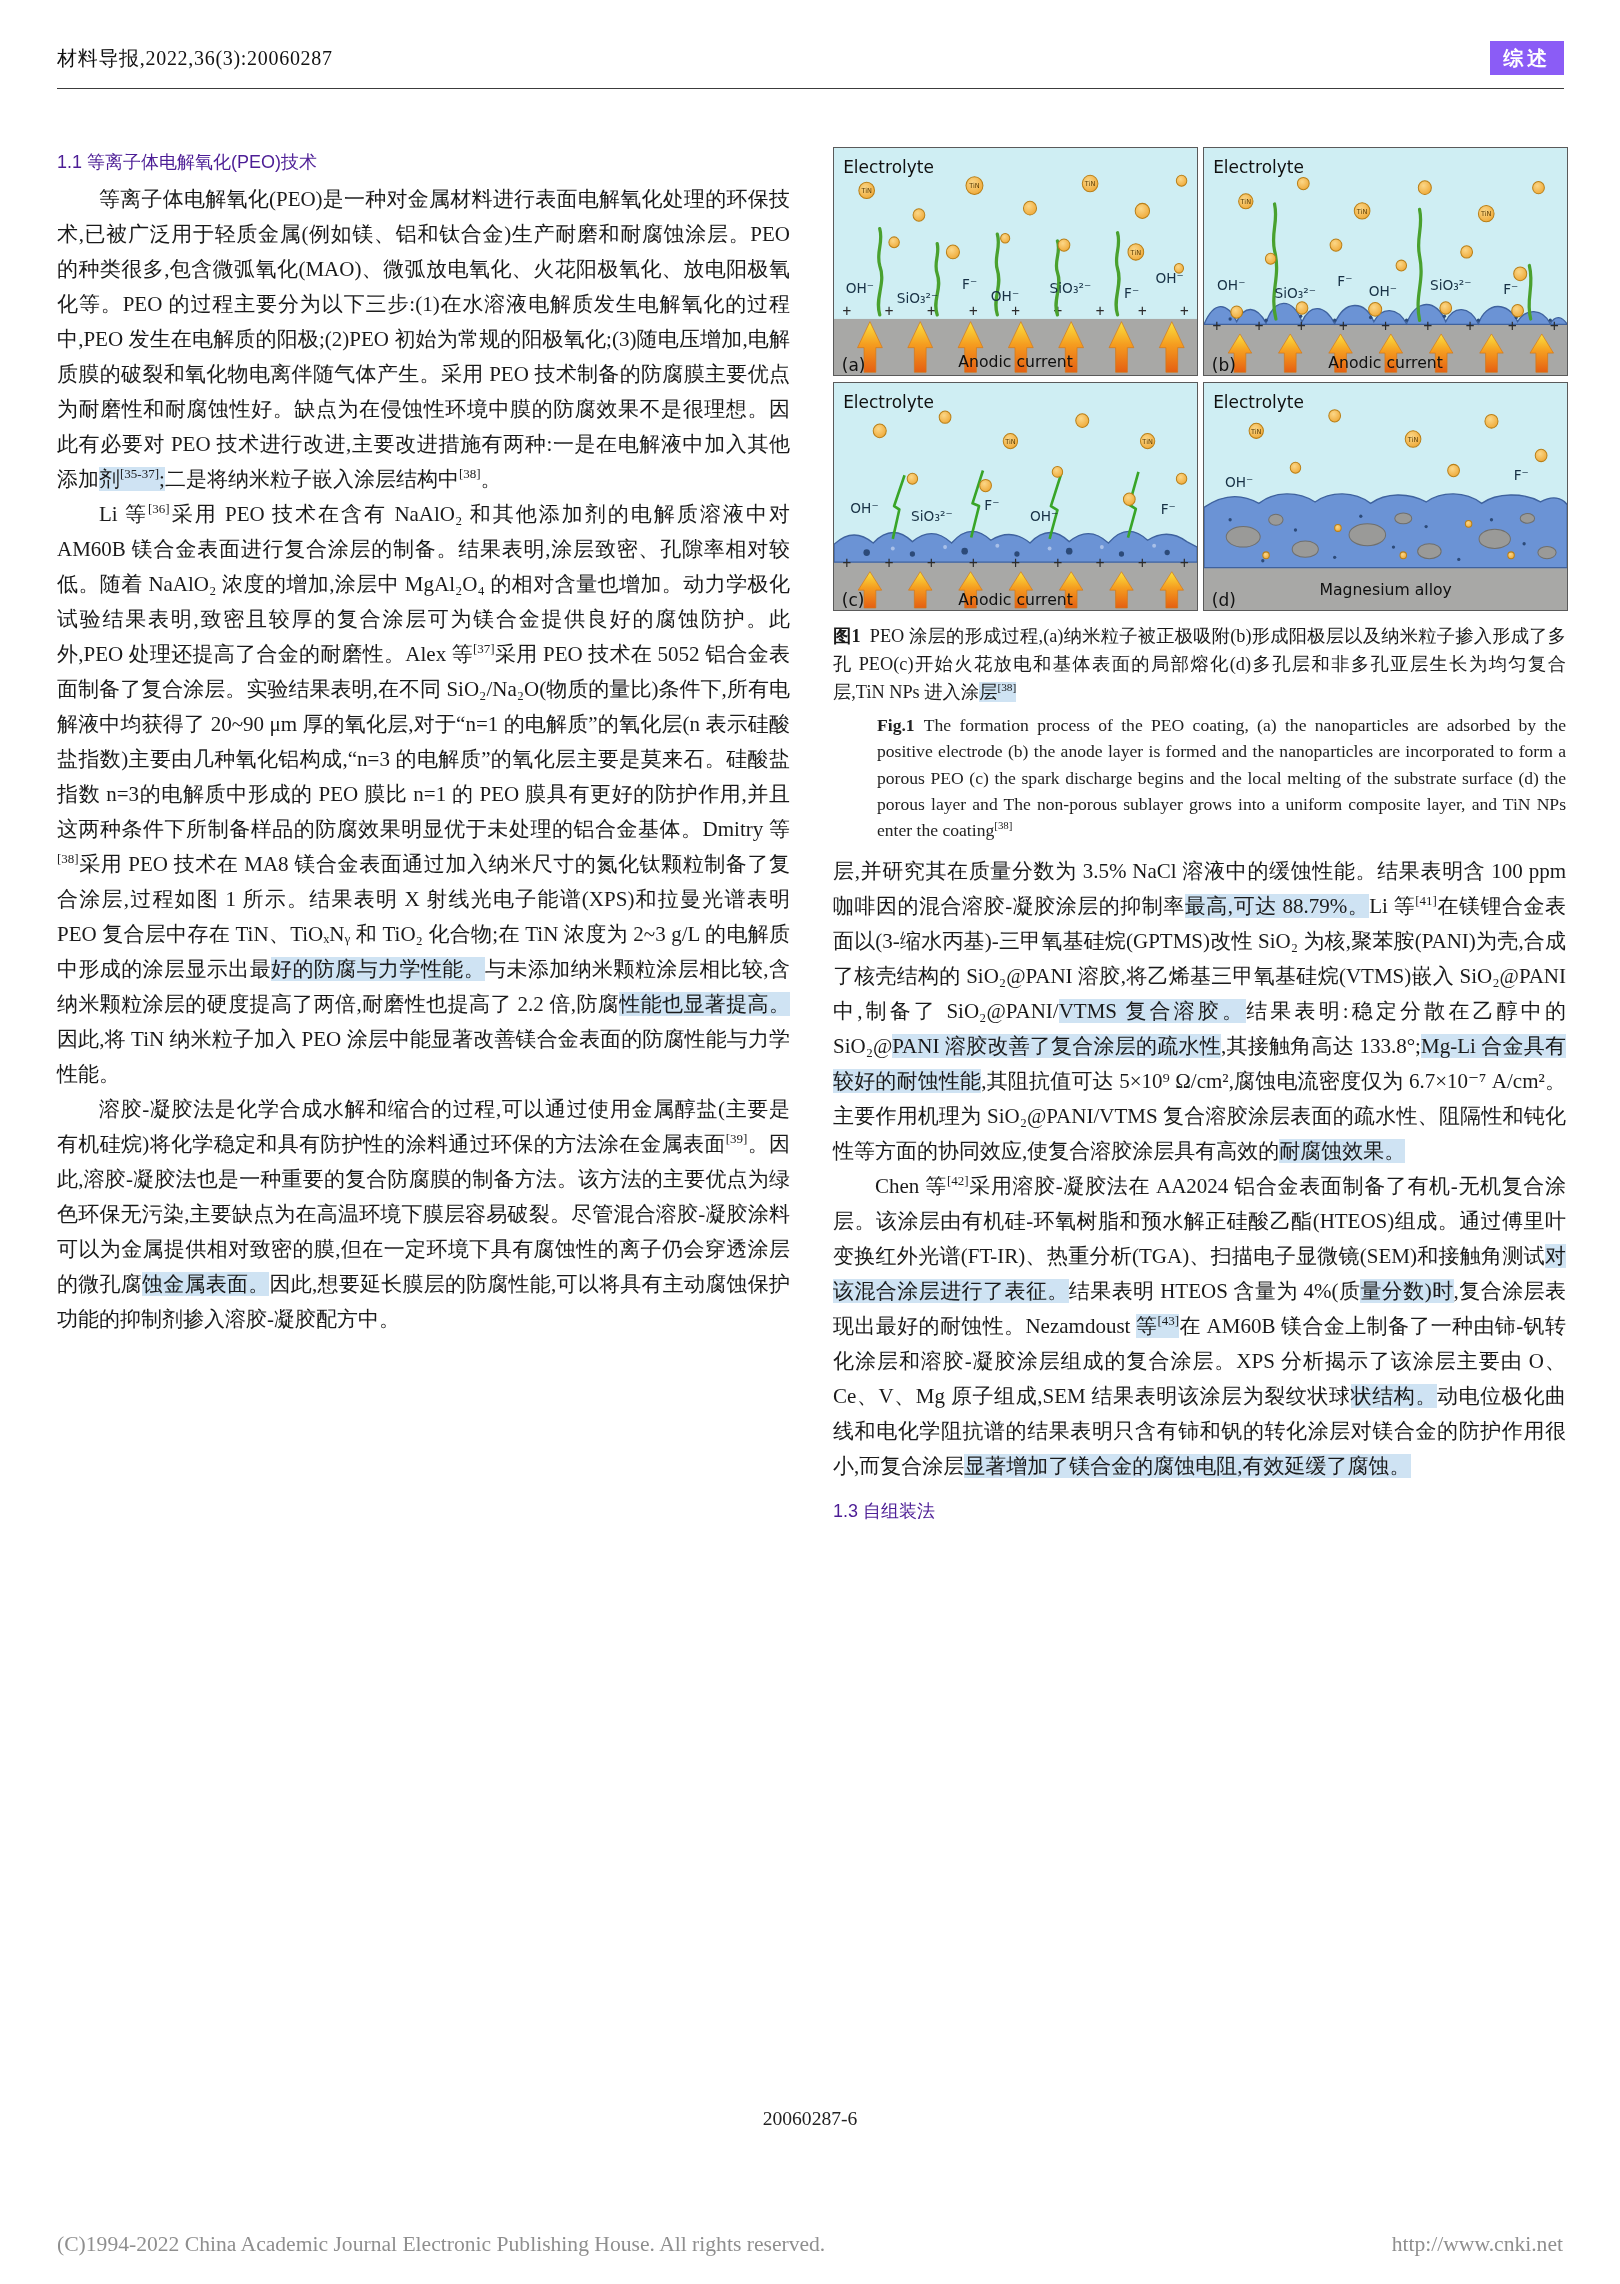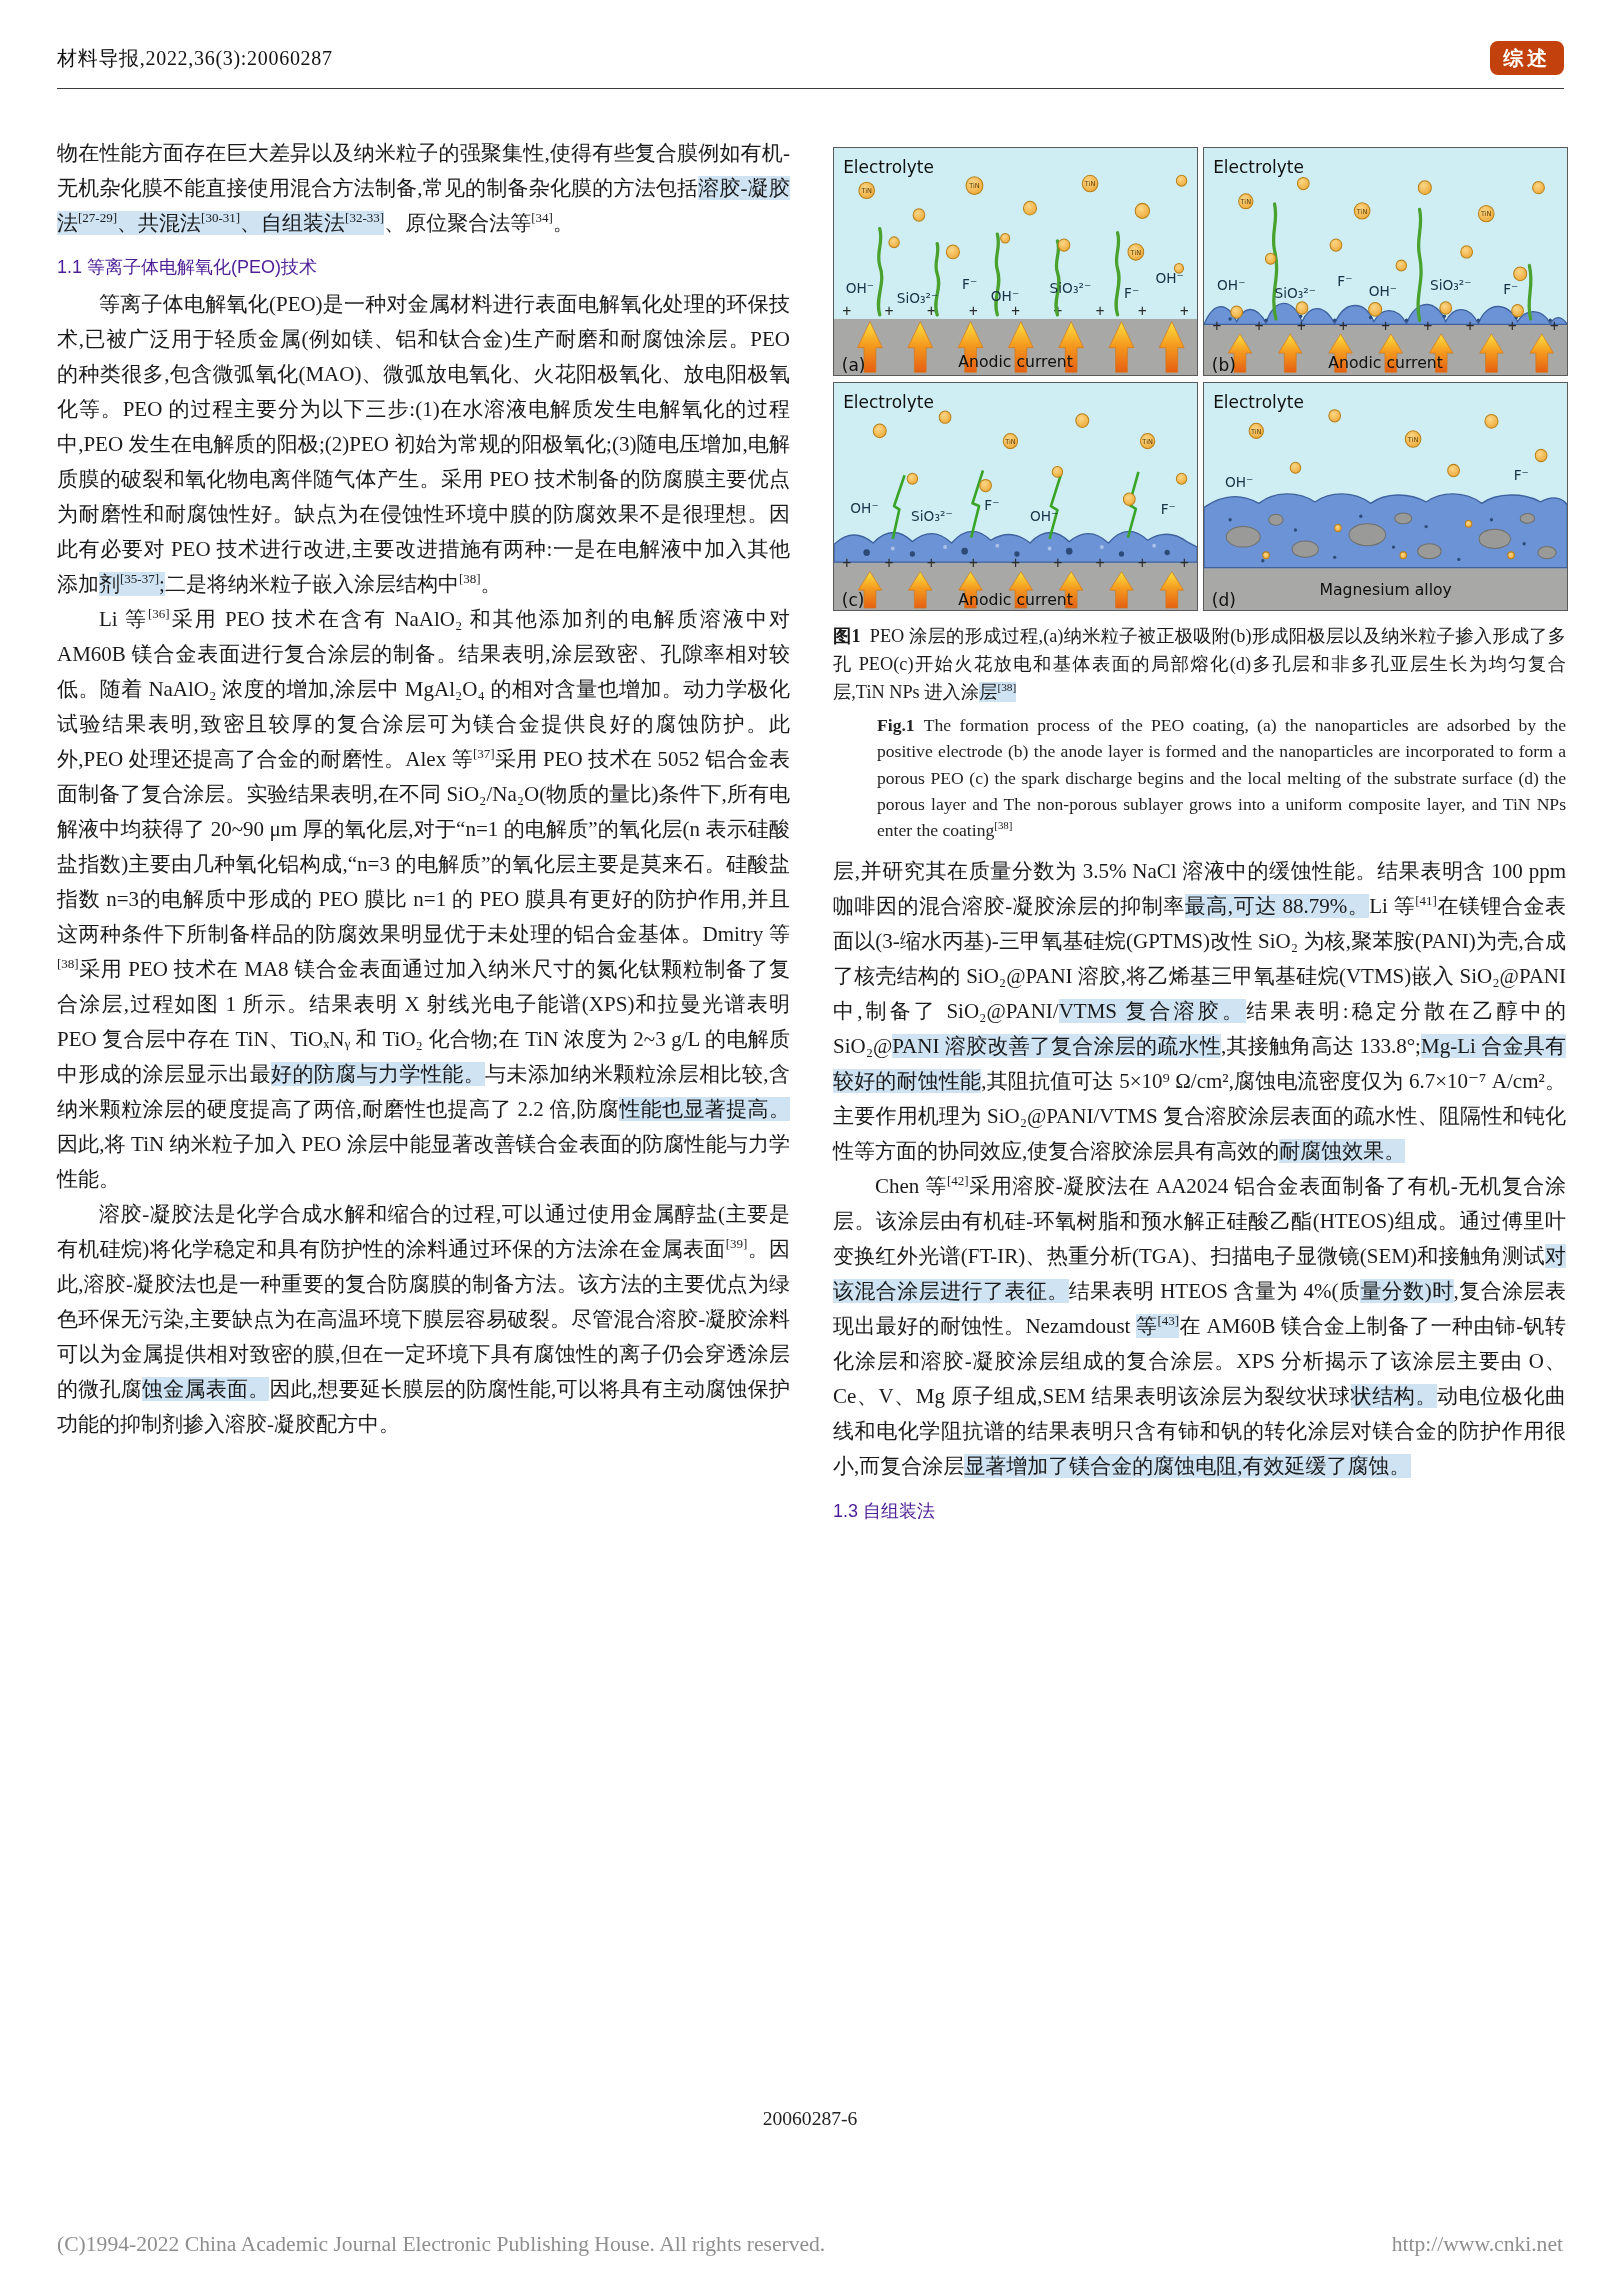--- a/index.html
+++ b/index.html
@@ -4,23 +4,23 @@
 <style>
   html,body{margin:0;padding:0;}
   body{
     width:1620px;height:2284px;position:relative;overflow:hidden;
     background:#ffffff;color:#1a1a1a;
     font-family:"Liberation Serif","DejaVu Serif",serif;
   }
   .header{position:absolute;left:57px;right:56px;top:38px;height:40px;
     display:flex;justify-content:space-between;align-items:center;}
   .journal-info{font-size:20px;letter-spacing:0.7px;color:#111;}
-  .badge{background:#c2410c;color:#fff;font-size:20px;font-weight:bold;
+  .badge{background:#8b5cf6;color:#fff;font-size:20px;font-weight:bold;
     font-family:"Liberation Sans","DejaVu Sans",sans-serif;
-    padding:3.3px 13px;letter-spacing:3.9px;border-radius:8px;}
+    padding:3.3px 13px;letter-spacing:3.9px;}
   .header-rule{position:absolute;left:57px;right:56px;top:88px;border-top:1.3px solid #3c3c3c;}
 
   .col{position:absolute;top:136px;width:733px;}
   .col-left{left:57px;}
   .col-right{left:833px;}
 
   p.body-text{margin:0;font-size:21px;line-height:35px;text-align:justify;text-indent:2em;}
   p.noindent{text-indent:0;}
   sup{font-size:0.62em;line-height:0;vertical-align:super;}
   mark{background:#cfe3f3;color:inherit;padding:0;}
@@ -79,21 +79,20 @@
 
 <div class="page">
 
   <header class="header">
     <div class="journal-info">材料导报,2022,36(3):20060287</div>
     <div class="badge">综述</div>
   </header>
   <div class="header-rule"></div>
 
   <section class="col col-left">
-    <p class="body-text noindent">物在性能方面存在巨大差异以及纳米粒子的强聚集性,使得有些复合膜例如有机-无机杂化膜不能直接使用混合方法制备,常见的制备杂化膜的方法包括<mark>溶胶-凝胶法<sup>[27-29]</sup>、共混法<sup>[30-31]</sup>、自组装法<sup>[32-33]</sup></mark>、原位聚合法等<sup>[34]</sup>。</p>
     <h3 class="section-heading">1.1  等离子体电解氧化(PEO)技术</h3>
     <p class="body-text">等离子体电解氧化(PEO)是一种对金属材料进行表面电解氧化处理的环保技术,已被广泛用于轻质金属(例如镁、铝和钛合金)生产耐磨和耐腐蚀涂层。PEO 的种类很多,包含微弧氧化(MAO)、微弧放电氧化、火花阳极氧化、放电阳极氧化等。PEO 的过程主要分为以下三步:(1)在水溶液电解质发生电解氧化的过程中,PEO 发生在电解质的阳极;(2)PEO 初始为常规的阳极氧化;(3)随电压增加,电解质膜的破裂和氧化物电离伴随气体产生。采用 PEO 技术制备的防腐膜主要优点为耐磨性和耐腐蚀性好。缺点为在侵蚀性环境中膜的防腐效果不是很理想。因此有必要对 PEO 技术进行改进,主要改进措施有两种:一是在电解液中加入其他添加<mark>剂<sup>[35-37]</sup>;</mark>二是将纳米粒子嵌入涂层结构中<sup>[38]</sup>。</p>
     <p class="body-text">Li 等<sup>[36]</sup>采用 PEO 技术在含有 NaAlO₂ 和其他添加剂的电解质溶液中对 AM60B 镁合金表面进行复合涂层的制备。结果表明,涂层致密、孔隙率相对较低。随着 NaAlO₂ 浓度的增加,涂层中 MgAl₂O₄ 的相对含量也增加。动力学极化试验结果表明,致密且较厚的复合涂层可为镁合金提供良好的腐蚀防护。此外,PEO 处理还提高了合金的耐磨性。Alex 等<sup>[37]</sup>采用 PEO 技术在 5052 铝合金表面制备了复合涂层。实验结果表明,在不同 SiO₂/Na₂O(物质的量比)条件下,所有电解液中均获得了 20~90 μm 厚的氧化层,对于“n=1 的电解质”的氧化层(n 表示硅酸盐指数)主要由几种氧化铝构成,“n=3 的电解质”的氧化层主要是莫来石。硅酸盐指数 n=3的电解质中形成的 PEO 膜比 n=1 的 PEO 膜具有更好的防护作用,并且这两种条件下所制备样品的防腐效果明显优于未处理的铝合金基体。Dmitry 等<sup>[38]</sup>采用 PEO 技术在 MA8 镁合金表面通过加入纳米尺寸的氮化钛颗粒制备了复合涂层,过程如图 1 所示。结果表明 X 射线光电子能谱(XPS)和拉曼光谱表明 PEO 复合层中存在 TiN、TiOₓNᵧ 和 TiO₂ 化合物;在 TiN 浓度为 2~3 g/L 的电解质中形成的涂层显示出最<mark>好的防腐与力学性能。</mark>与未添加纳米颗粒涂层相比较,含纳米颗粒涂层的硬度提高了两倍,耐磨性也提高了 2.2 倍,防腐<mark>性能也显著提高。</mark>因此,将 TiN 纳米粒子加入 PEO 涂层中能显著改善镁合金表面的防腐性能与力学性能。</p>
     <p class="body-text">溶胶-凝胶法是化学合成水解和缩合的过程,可以通过使用金属醇盐(主要是有机硅烷)将化学稳定和具有防护性的涂料通过环保的方法涂在金属表面<sup>[39]</sup>。因此,溶胶-凝胶法也是一种重要的复合防腐膜的制备方法。该方法的主要优点为绿色环保无污染,主要缺点为在高温环境下膜层容易破裂。尽管混合溶胶-凝胶涂料可以为金属提供相对致密的膜,但在一定环境下具有腐蚀性的离子仍会穿透涂层的微孔腐<mark>蚀金属表面。</mark>因此,想要延长膜层的防腐性能,可以将具有主动腐蚀保护功能的抑制剂掺入溶胶-凝胶配方中。</p>
   </section>
 
   <section class="col col-right">
 
     <figure class="figure">
       <div class="fig-grid">

